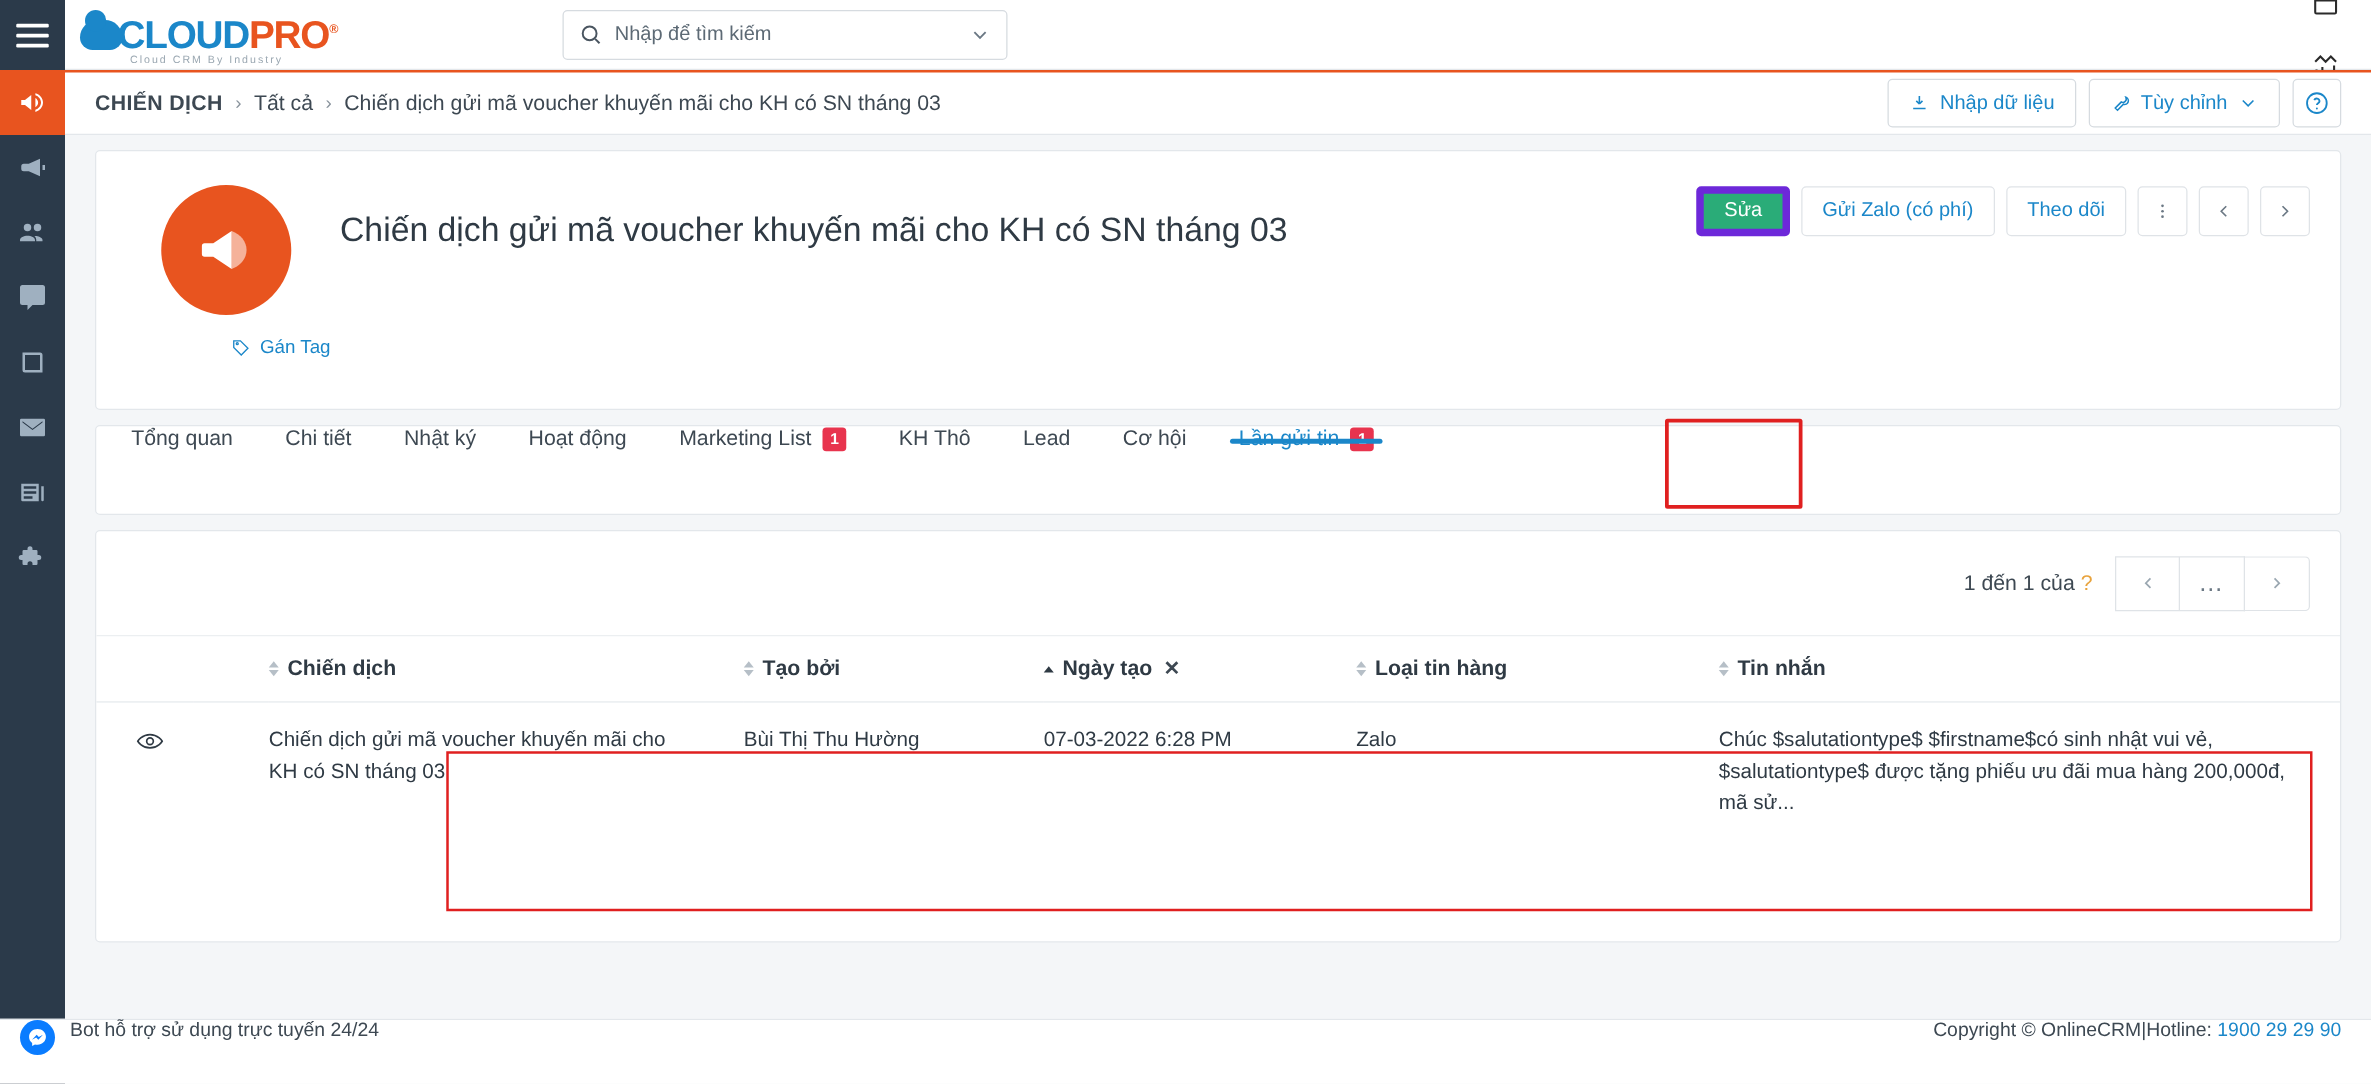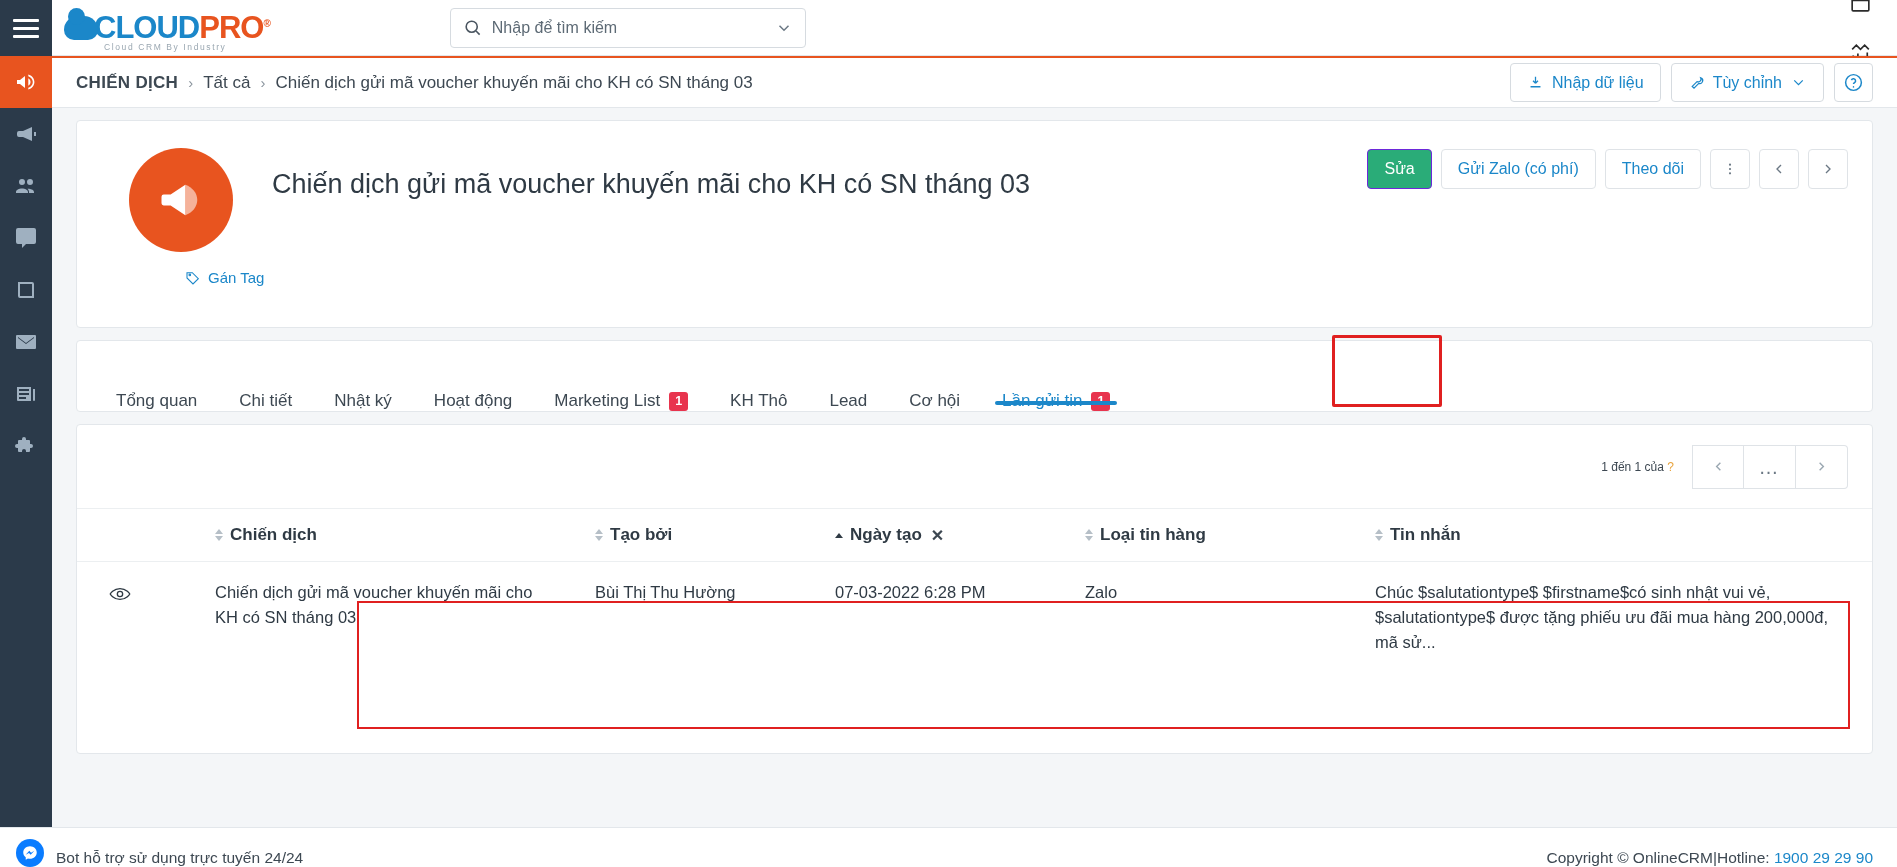--- a/index.html
+++ b/index.html
@@ -115,31 +115,31 @@
   #record-title {
     position: absolute; left: 195px; top: 48px; font-size: 27px; color: #2f3a44; font-weight: normal;
   }
   #gan-tag {
     position: absolute; left: 108px; top: 148px; display: flex; align-items: center; gap: 7px;
     color: #1b87c9; font-size: 15px; cursor: pointer;
   }
   #gan-tag svg { width: 16px; height: 16px; fill: none; stroke: currentColor; stroke-width: 1.6; }
 
   #record-actions { position: absolute; right: 24px; top: 28px; display: flex; align-items: center; gap: 9px; }
-  .btn-green { background: #2aac78; color: #fff; border: 1px solid #6d28d9; height: 40px; }
+  .btn-green { background: #2aac78; color: #fff; border: 6px solid #6d28d9; height: 40px; }
   .btn-ghost { background: #fff; color: #1b87c9; border: 1px solid #dfe3e7; height: 40px; padding-left: 16px; }
   .btn-sq {
     width: 40px; height: 40px; border: 1px solid #dfe3e7; background: #fff; border-radius: 4px;
     display: inline-flex; align-items: center; justify-content: center; cursor: pointer; color: #6b7884;
   }
   .btn-sq svg { width: 16px; height: 16px; fill: currentColor; }
   .btn-sq.chev svg { fill: none; stroke: currentColor; stroke-width: 2; }
 
   
-  #tabs-card { height: 72px; display: flex; align-items: flex-end; padding: 0 18px; position: relative; }
+  #tabs-card { height: 72px; display: flex; align-items: flex-start; padding: 0 7px; position: relative; }
   .tab {
     display: flex; align-items: center; gap: 9px; padding: 0 21px; font-size: 17px;
     color: #3d4852; cursor: pointer; position: relative;
   }
   .tab.active { color: #1b87c9; }
   .tab.active:after {
     content: ""; position: absolute; left: 14px; right: 14px; bottom: 6px; height: 4px;
     background: #1b87c9; border-radius: 2px;
   }
   .tab .tbadge {
@@ -152,21 +152,21 @@
     position: absolute; left: 1255px; top: -6px; width: 110px; height: 72px;
     border: 3px solid #e02020; border-radius: 2px; pointer-events: none;
   }
 
   
   #grid-card { height: 330px; padding: 0; overflow: hidden; position: relative; }
   #grid-pager {
     height: 84px; display: flex; align-items: center; justify-content: flex-end;
     padding-right: 24px; gap: 0; border-bottom: 1px solid #eceff1;
   }
-  #pager-label { font-size: 12px; color: #3d4852; margin-right: 18px; }
+  #pager-label { font-size: 17px; color: #3d4852; margin-right: 18px; }
   #pager-label .q { color: #e8a33d; }
   .pg-btn {
     width: 52px; height: 44px; border: 1px solid #dfe3e7; background: #fff;
     display: inline-flex; align-items: center; justify-content: center; color: #9aa7b1; cursor: pointer;
   }
   .pg-btn + .pg-btn { border-left: none; }
   .pg-btn:first-of-type { border-radius: 4px 0 0 4px; }
   .pg-btn:last-of-type { border-radius: 0 4px 4px 0; }
   .pg-btn svg { width: 15px; height: 15px; fill: none; stroke: currentColor; stroke-width: 2.2; }
   .pg-btn .dots { font-size: 20px; letter-spacing: 2px; color: #6b7884; line-height: 0.5; }
@@ -198,22 +198,22 @@
   .data-row td { font-size: 16.5px; color: #2f3a44; padding: 18px 0; vertical-align: top; line-height: 1.5; }
   .eye-cell { color: #3d4852; }
   .eye-cell svg { width: 22px; height: 16px; fill: none; stroke: currentColor; stroke-width: 1.5; }
   #row-highlight {
     position: absolute; left: 280px; right: 22px; top: 176px; height: 128px;
     border: 2px solid #e02020; pointer-events: none;
   }
 
   
   #footer {
-    position: absolute; left: 0; bottom: 0; width: 1897px; height: 40px;
-    background: #fff; border-top: 1px solid #e3e7eb; display: flex; align-items: flex-end;
+    position: absolute; left: 0; bottom: 0; width: 1897px; height: 52px;
+    background: #fff; border-top: 1px solid #e3e7eb; display: flex; align-items: flex-start;
     padding: 0 24px 0 16px;
   }
   #fb-ico { width: 28px; height: 28px; border-radius: 50%; background: #0a7cff; display: flex; align-items: center; justify-content: center; margin-right: 12px; }
   #fb-ico svg { width: 18px; height: 18px; fill: #fff; }
   #footer-left { font-size: 15.5px; color: #3d4852; }
   #footer-right { margin-left: auto; font-size: 15.5px; color: #3d4852; }
   #footer-right .hot { color: #1b87c9; }
 </style>
 </head>
 <body>

